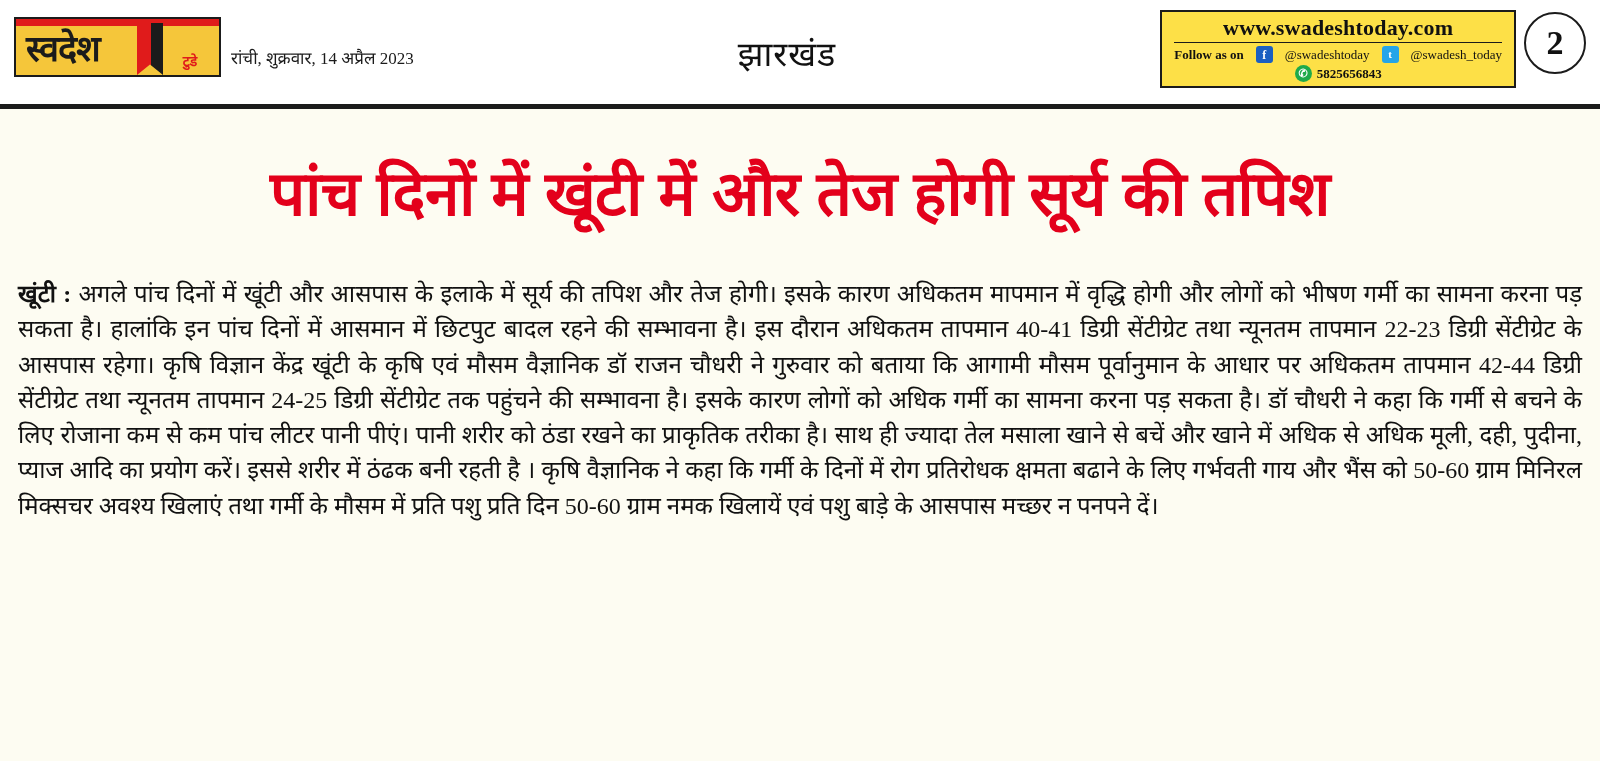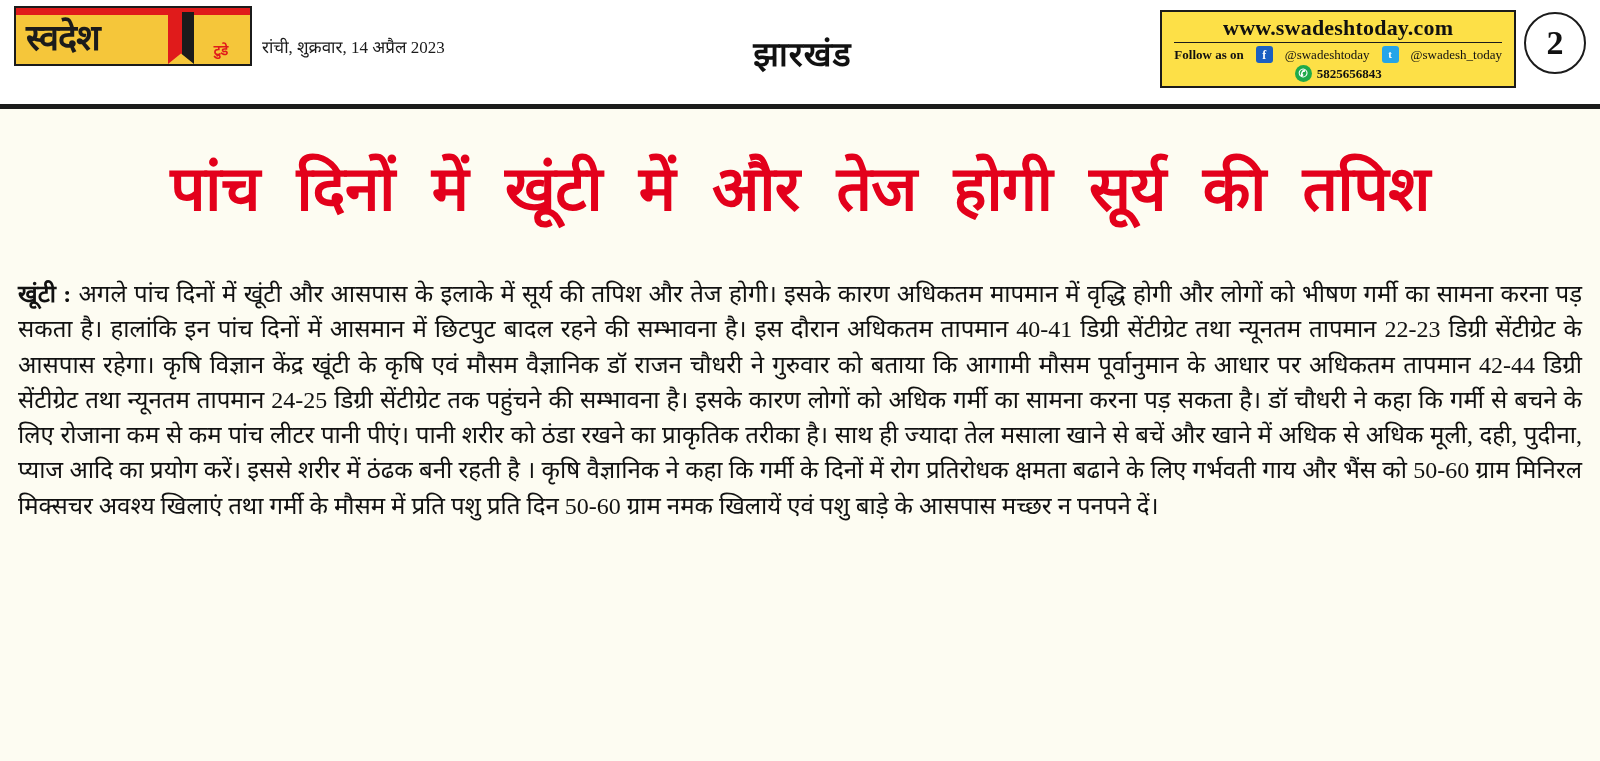--- a/index.html
+++ b/index.html
@@ -32,29 +32,30 @@
     box-sizing: border-box;
   }
   .brand-block {
     display: flex;
     align-items: flex-end;
     gap: 10px;
     flex: 0 0 auto;
   }
   .logo {
     position: relative;
-    width: 238px;
+    width: 207px;
     height: 60px;
     background: #f5c63a;
     border: 2px solid #1b1b1b;
     display: flex;
     align-items: center;
     justify-content: flex-start;
     box-sizing: border-box;
     overflow: hidden;
+    margin-top: 11px;
   }
   .logo-red-strip {
     position: absolute;
     left: 0; top: 0;
     width: 100%;
     height: 7px;
     background: #e01b1b;
   }
   .logo-text {
     font-family: "Liberation Serif", serif;
@@ -94,21 +95,21 @@
     padding-bottom: 8px;
     white-space: nowrap;
     margin-top: 19px;
   }
 
   .section-title {
     flex: 1 1 auto;
     text-align: center;
     font-family: "Liberation Serif", serif;
     font-size: 34px;
-    font-weight: bold;
+    font-weight: normal;
     color: #111111;
     padding-top: 24px;
     letter-spacing: 1px;
   }
 
   .contact-block {
     flex: 0 0 auto;
     display: flex;
     align-items: stretch;
     gap: 8px;
@@ -190,21 +191,21 @@
   .rule-heavy {
     height: 5px;
     background: #1b1b1b;
     margin: 0;
   }
 
   
   .headline {
     text-align: center;
     color: #e3001b;
-    font-family: Liberation Mono, monospace;
+    font-family: Liberation Sans, sans-serif;
     font-weight: bold;
     font-size: 62px;
     line-height: 1.05;
     padding: 10px 10px 6px 10px;
     letter-spacing: -0.5px;
     white-space: nowrap;
   }
 
   
   .article {

